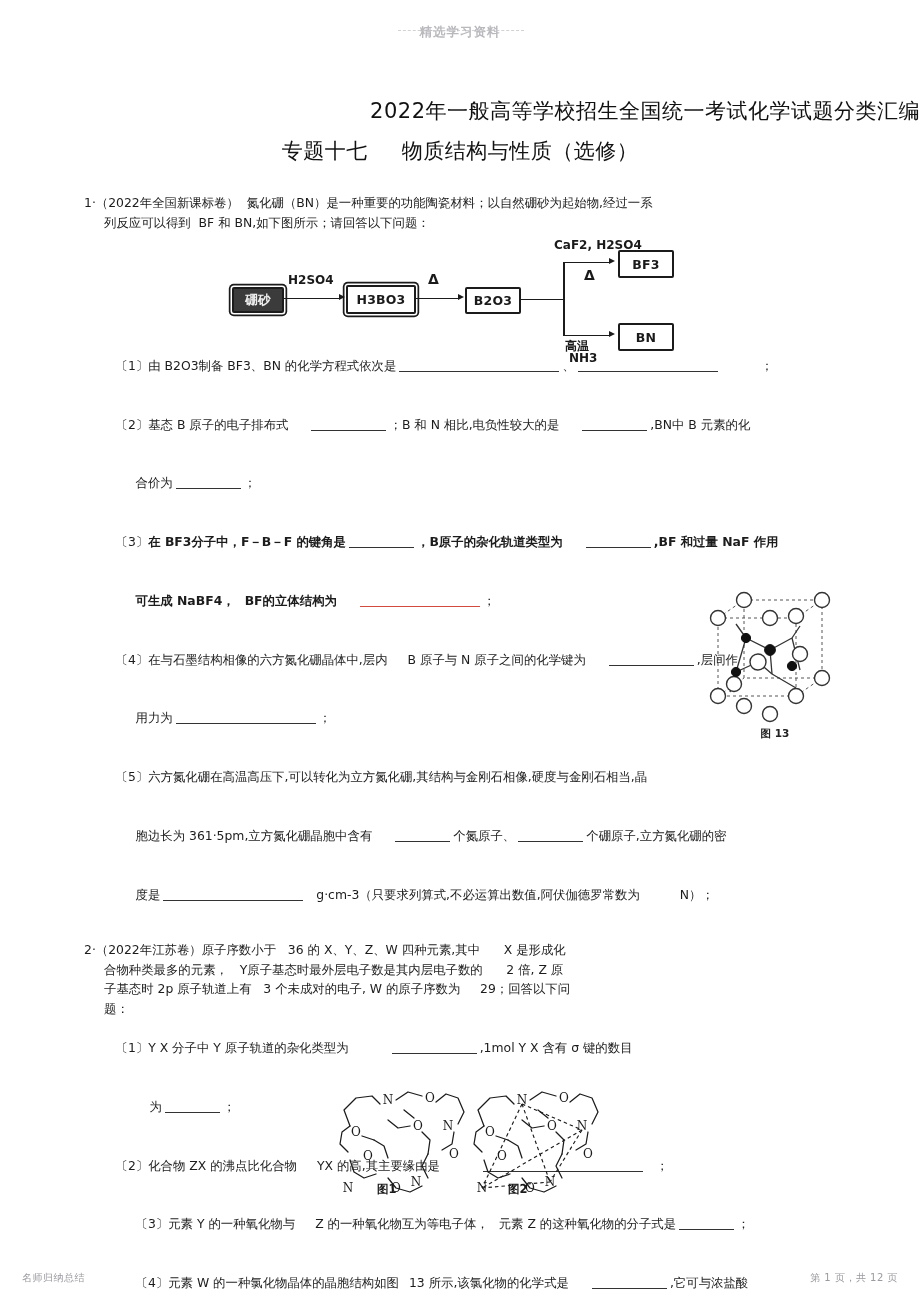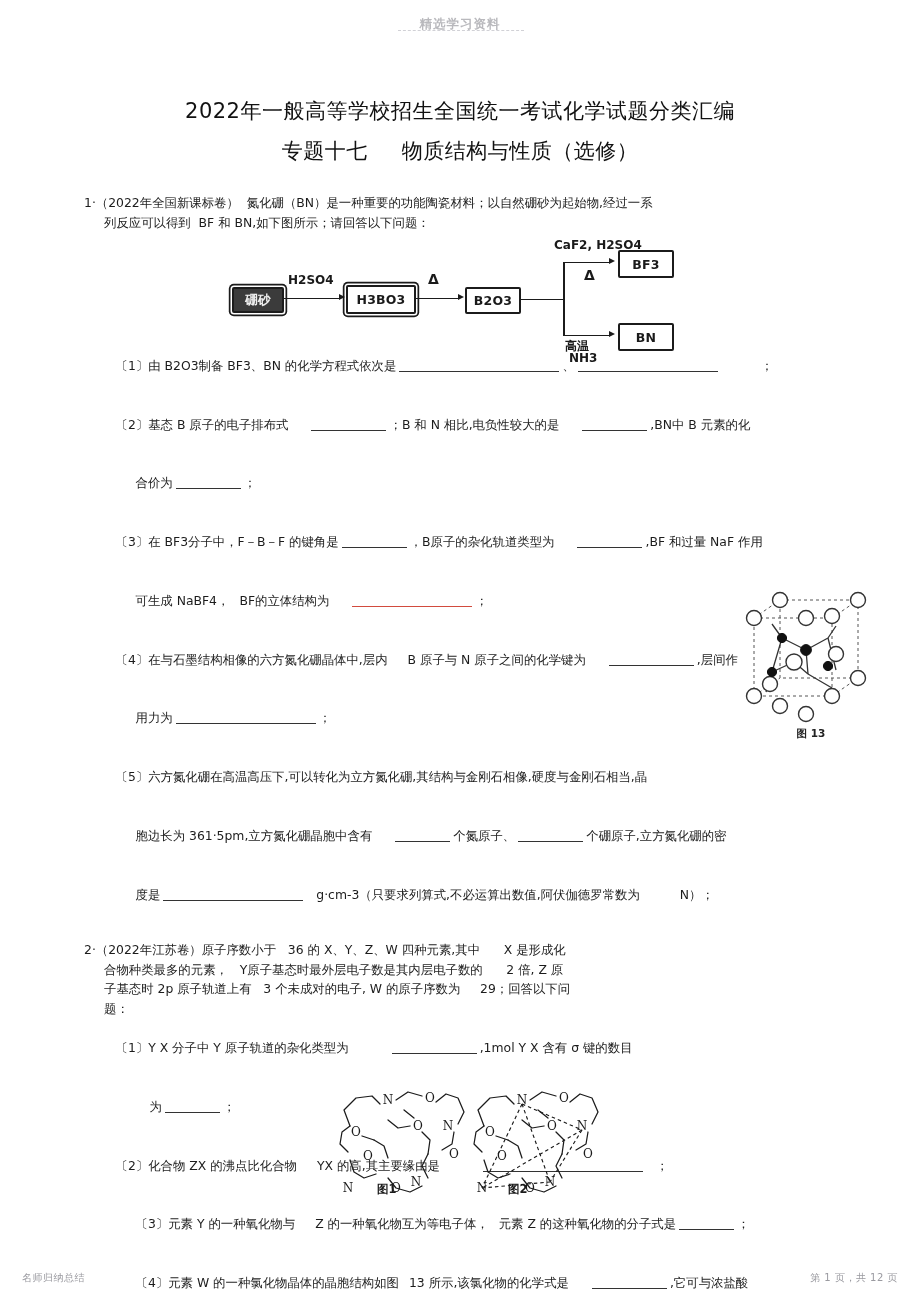--- a/index.html
+++ b/index.html
@@ -18,21 +18,21 @@
   .page {
     position: relative;
     width: 920px;
     height: 1303px;
     box-sizing: border-box;
   }
 
   
   .watermark {
     position: absolute;
-    top: 16px;
+    top: 24px;
     left: 0;
     width: 920px;
     text-align: center;
     color: #b9b9bd;
     font-size: 12.5px;
     letter-spacing: 1px;
     font-weight: 600;
   }
   .watermark-rule {
     position: absolute;
@@ -42,21 +42,21 @@
     border-top: 1.5px dashed #c9c9cf;
     opacity: .85;
   }
 
   
   .doc-title {
     position: absolute;
     top: 97px;
     left: 0;
     width: 920px;
-    text-align: center;
+    text-align: right;
     font-size: 21px;
     letter-spacing: .5px;
     color: #111;
   }
   .doc-subtitle {
     position: absolute;
     top: 137px;
     left: 0;
     width: 920px;
     text-align: center;
@@ -73,21 +73,21 @@
     left: 84px;
     width: 756px;
     font-size: 12.4px;
     line-height: 19.6px;
     color: #1c1c1c;
   }
   .q { margin-bottom: 2px; }
   .qline { white-space: pre-wrap; }
   .indent1 { padding-left: 20px; }
   .indent2 { padding-left: 34px; }
-  b, .b { font-weight: 400; }
+  b, .b { font-weight: 700; }
   .sp  { display:inline-block; width: 20px; }
   .sp-s{ display:inline-block; width: 10px; }
   .sp-l{ display:inline-block; width: 40px; }
 
   
   .blank {
     display: inline-block;
     border-bottom: 1px solid #333;
     height: 13px;
     vertical-align: -2px;
@@ -137,21 +137,21 @@
     position: absolute;
     width: 0; height: 0;
     border-left: 6px solid #1b1b1b;
     border-top: 3.6px solid transparent;
     border-bottom: 3.6px solid transparent;
   }
 
   
   .lattice {
     position: absolute;
-    left: 736px;
+    left: 700px;
     top: 588px;
     width: 150px;
     height: 152px;
   }
   .lattice .cap {
     position: absolute;
     bottom: -1px;
     left: 0; width: 150px;
     text-align: center;
     font-size: 10.5px;

